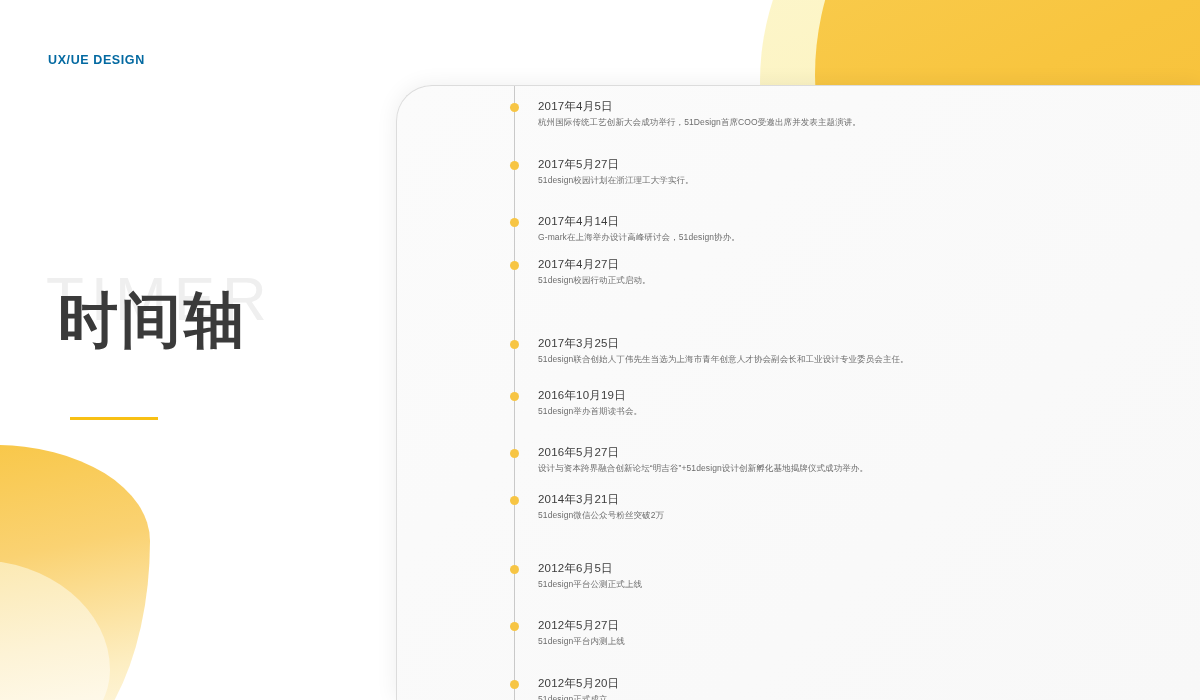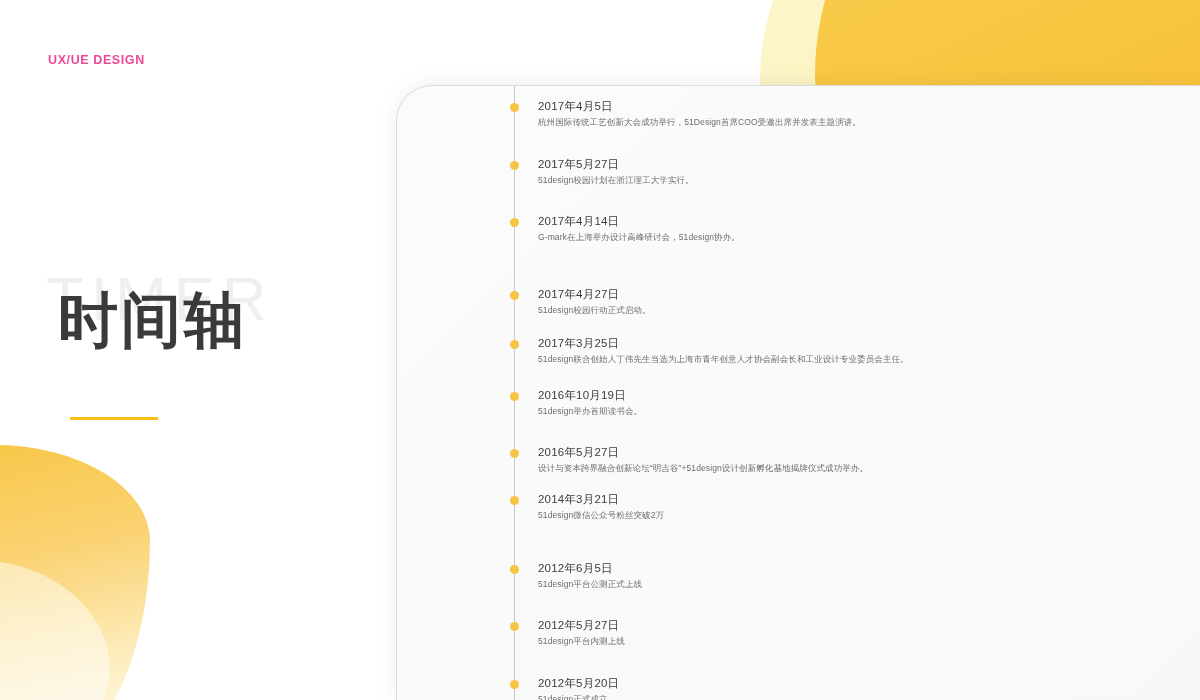--- a/index.html
+++ b/index.html
@@ -46,21 +46,21 @@
     border-radius:50% 50% 45% 55% / 60% 55% 45% 40%;
     background:linear-gradient(170deg,#fbe6a8 0%,#fdf3d6 50%,#fffefb 100%);
     z-index:1;
   }
 
   
   .left-col{ position:absolute; left:0; top:0; width:400px; height:700px; z-index:5; }
   .kicker{
     position:absolute; left:48px; top:53px;
     font-size:12.5px; font-weight:bold; letter-spacing:.6px;
-    color:#ec4899;
+    color:#0369a1;
   }
   .title-wrap{ position:absolute; left:42px; top:268px; }
   .ghost-title{
     position:absolute; left:4px; top:0;
     font-size:62px; font-weight:normal; letter-spacing:7px;
     color:#efefef; line-height:1; white-space:nowrap;
   }
   .main-title{
     position:absolute; left:16px; top:23px;
     font-size:60px; font-weight:bold; letter-spacing:3px;
@@ -138,21 +138,21 @@
         <div class="tl-item" style="top: 70.7px;">
           <span class="dot"></span>
           <div class="tl-date">2017年5月27日</div>
           <div class="tl-desc">51design校园计划在浙江理工大学实行。</div>
         </div>
         <div class="tl-item" style="top: 128.4px; text-align: right;">
           <span class="dot"></span>
           <div class="tl-date">2017年4月14日</div>
           <div class="tl-desc">G-mark在上海举办设计高峰研讨会，51design协办。</div>
         </div>
-        <div class="tl-item" style="top: 201px; text-align: right;">
+        <div class="tl-item" style="top: 171px; text-align: right;">
           <span class="dot"></span>
           <div class="tl-date">2017年4月27日</div>
           <div class="tl-desc">51design校园行动正式启动。</div>
         </div>
         <div class="tl-item" style="top: 250px;">
           <span class="dot"></span>
           <div class="tl-date">2017年3月25日</div>
           <div class="tl-desc">51design联合创始人丁伟先生当选为上海市青年创意人才协会副会长和工业设计专业委员会主任。</div>
         </div>
         <div class="tl-item" style="top: 301.5px;">

